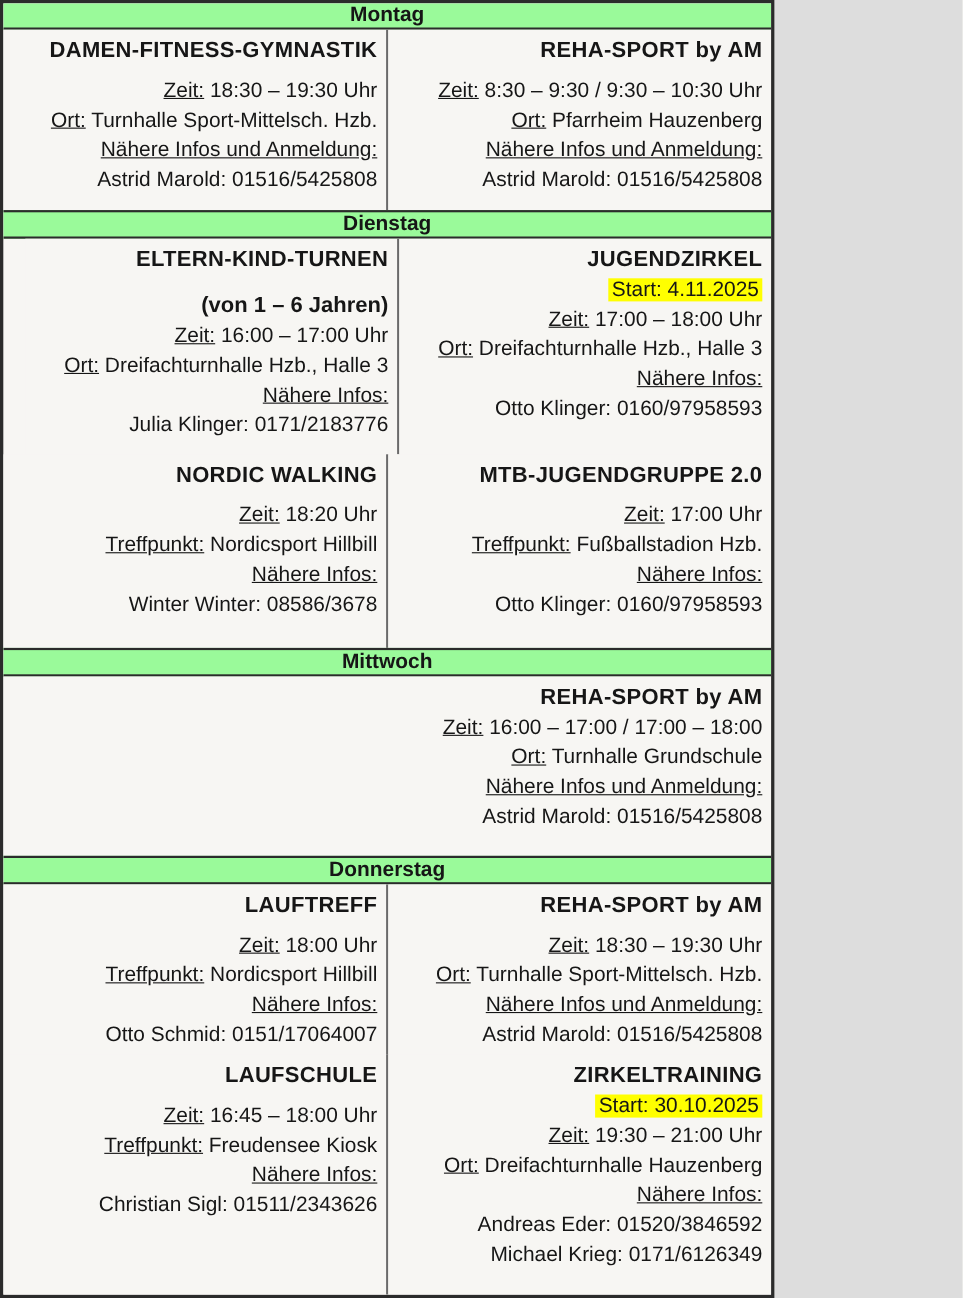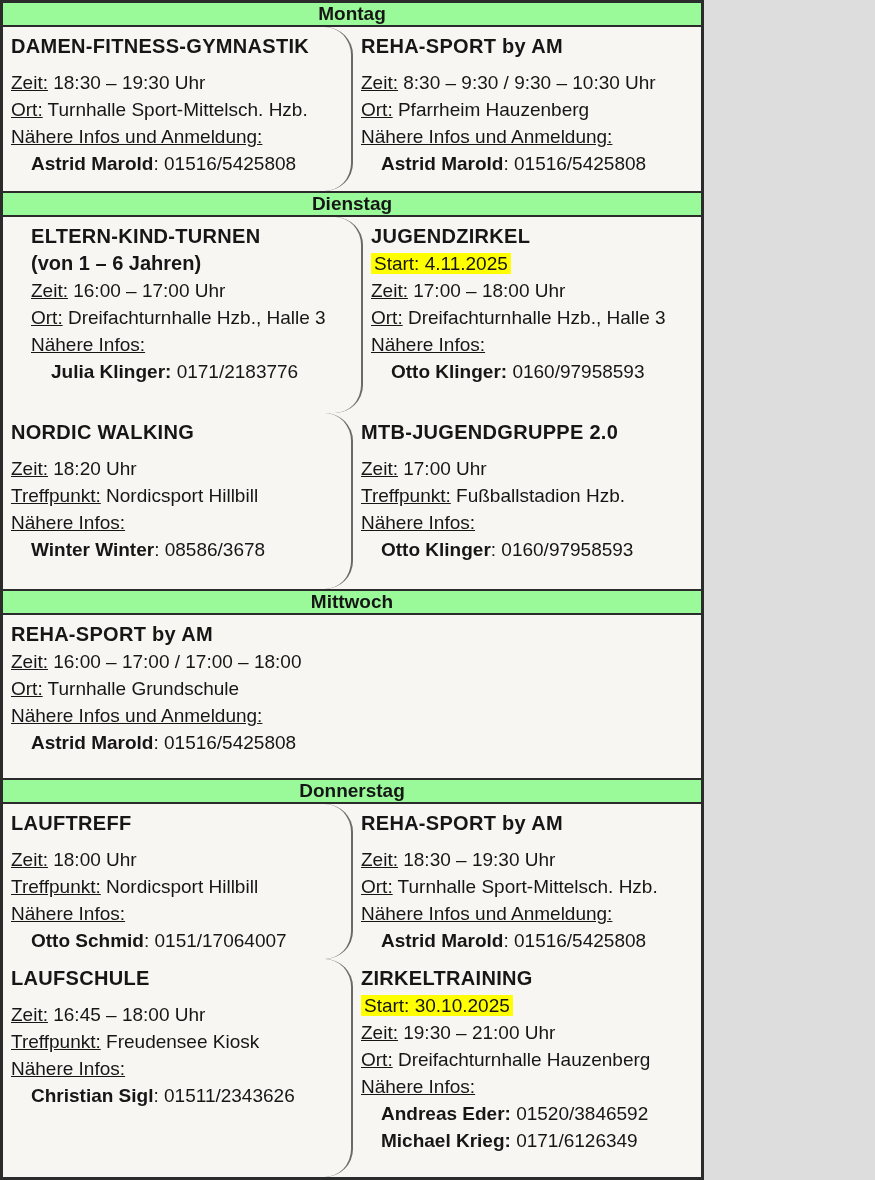--- a/index.html
+++ b/index.html
@@ -21,29 +21,29 @@
   .band:first-child{border-top:none;}
   .row{flex:0 0 auto;display:flex;align-items:stretch;}
   .h-mo {height:164px;}
   .h-di1{height:196px;padding-left:20px;}
   .h-di2{height:176px;}
   .h-mi {height:163px;}
   .h-do1{height:155px;}
   .h-do2{flex:1 1 auto;}
   .cell{
     flex:1 1 0;box-sizing:border-box;background:var(--cell_bg,#f7f6f3);
-    text-align:left;padding:6px 8px 4px;
-    font-size:19px;line-height:27px;border-radius:28px;
+    text-align:right;padding:6px 8px 4px;
+    font-size:19px;line-height:27px;
   }
   .cell.left{border-right:2px solid var(--divider_gray,#6a6a6a);}
   .title{font-weight:bold;font-size:20px;letter-spacing:.3px;}
   .title.gap{margin-bottom:9px;}
-  .subtitle{font-weight:bold;font-size:20px;}
+  .subtitle{font-weight:bold;font-size:20px;margin-top:15px;}
   .u{text-decoration:underline;}
-  .b{font-weight:bold;margin-left:20px;}
+  .b{font-weight:normal;margin-left:20px;}
   .hl{background:var(--highlight_yellow,#ffff00);padding:0 3px;}
 </style>
 </head>
 <body>
 
 <div class="sheet">
 
   <div class="band">Montag</div>
   <div class="row h-mo">
     <div class="cell left">

